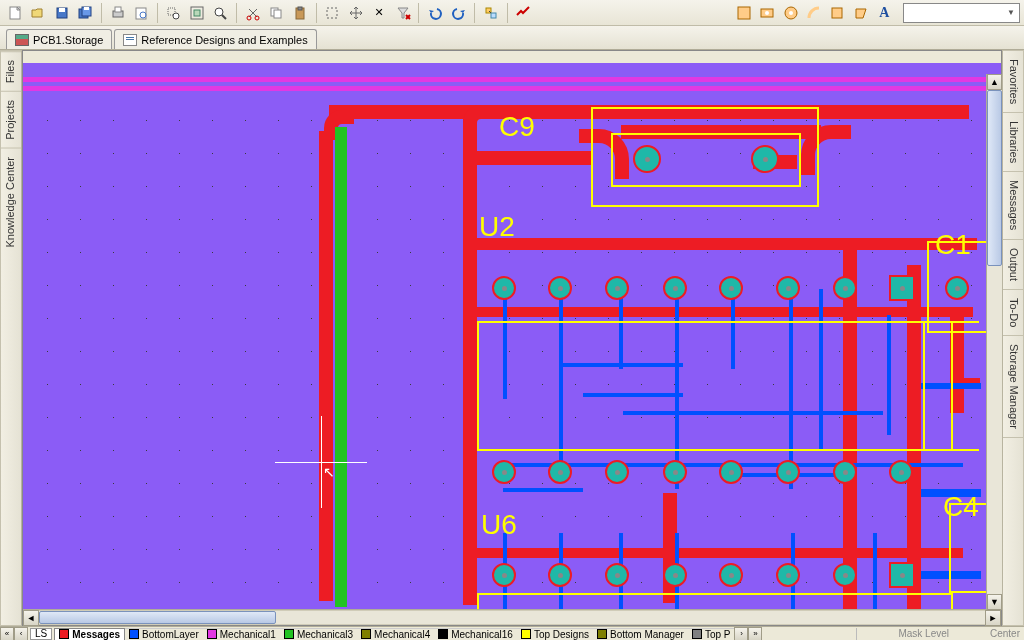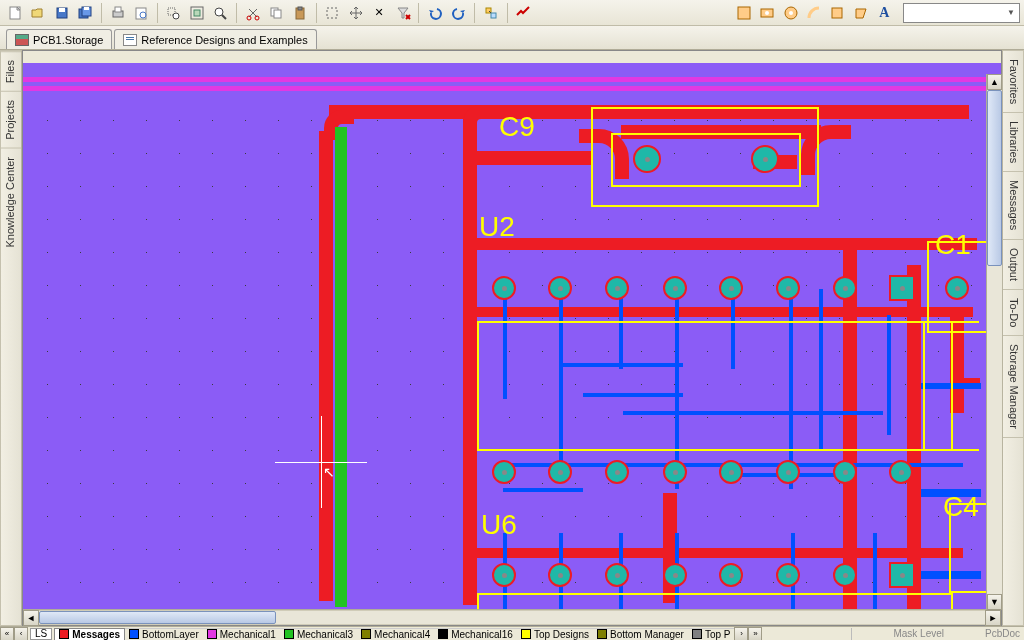--- a/index.html
+++ b/index.html
@@ -601,15 +601,15 @@
       <span class="swatch" style="background:#808080"></span>
       <span>Top P</span>
     </div>
   <div class="arrows">
     <span>›</span>
     <span>»</span>
   </div>
   <div class="right-side">
     <div class="divider"></div>
     <span>Mask Level</span>
-    <span>PcbDoc</span>
+    <span>Center</span>
   </div>
 </div>
 
 </body></html>

